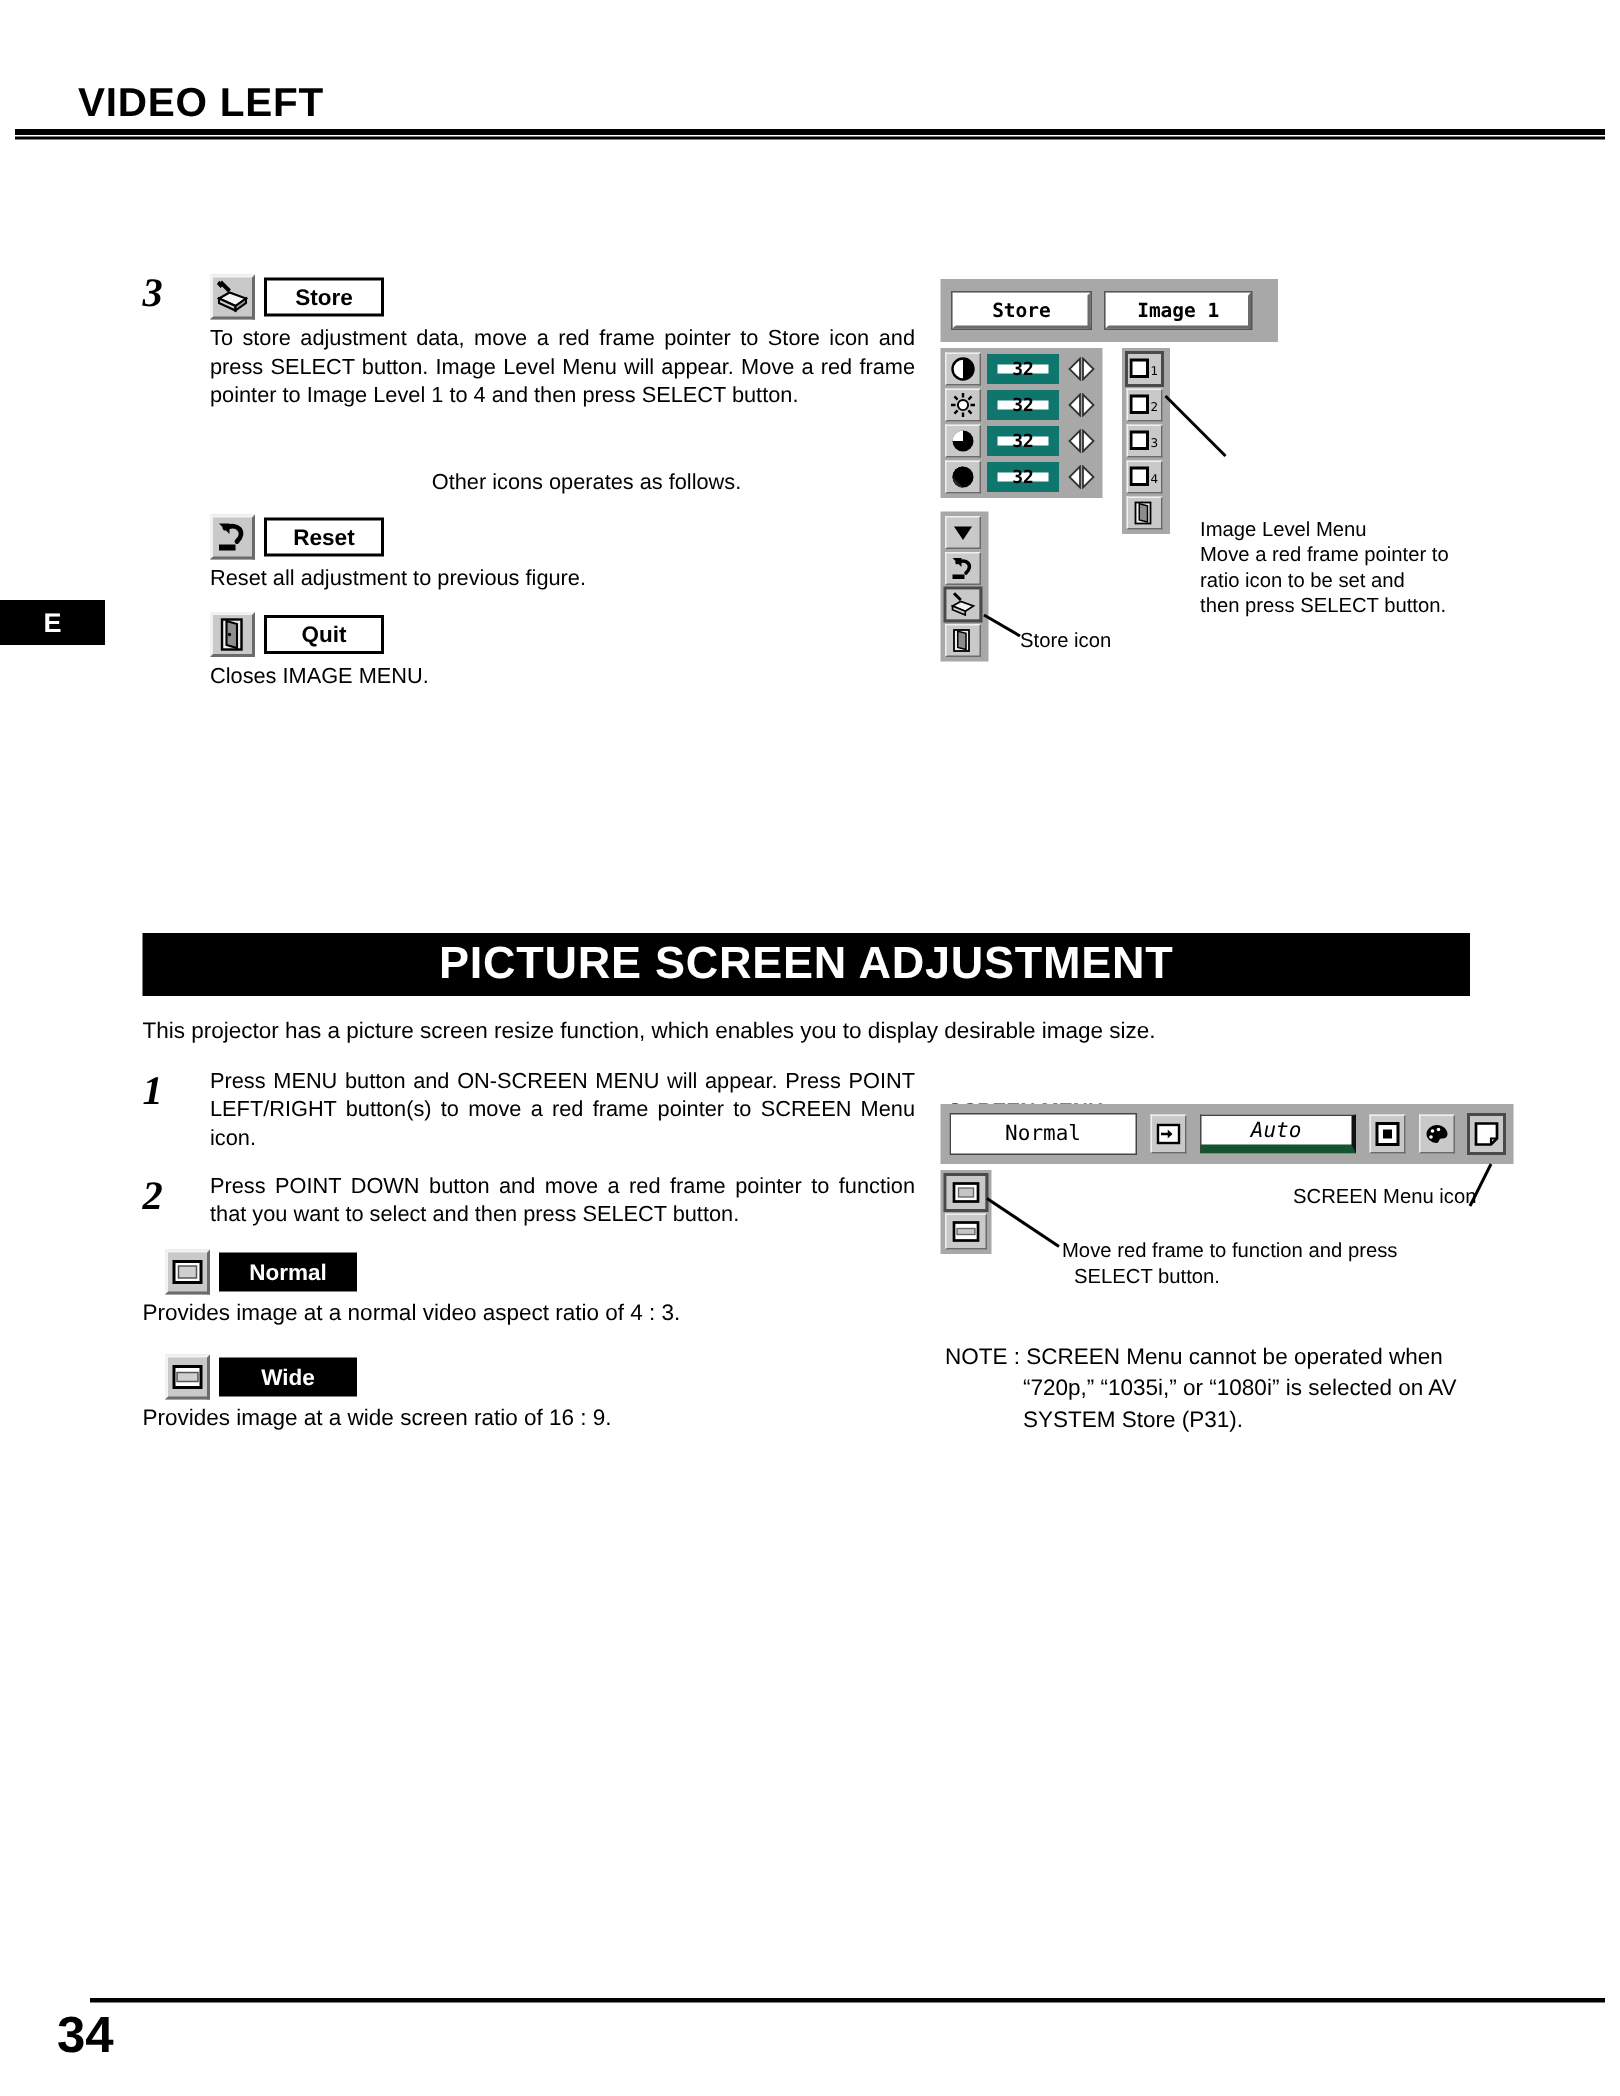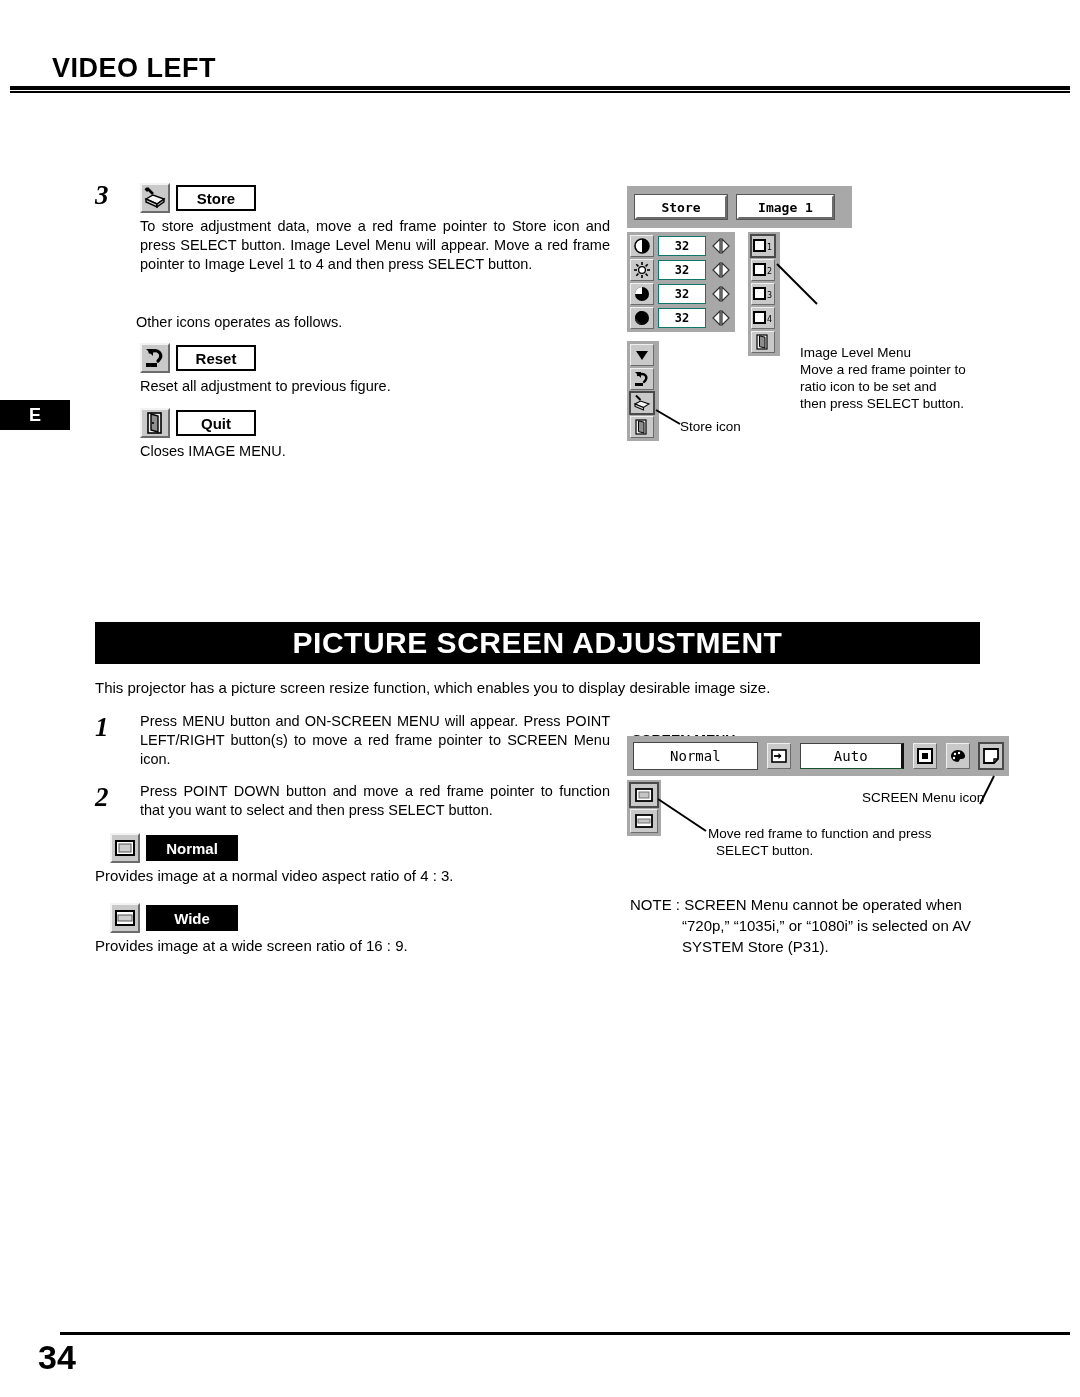--- a/index.html
+++ b/index.html
@@ -83,21 +83,21 @@
     font-family:"DejaVu Sans Mono", monospace;
     font-size:13px; font-weight:bold;
     display:flex; align-items:center; justify-content:center;
   }
   .osd-col {
     background:#a8a8a8; padding:3px; display:flex; flex-direction:column; gap:2px;
   }
   .osd-rowset { background:#a8a8a8; padding:3px; display:flex; flex-direction:column; gap:2px; }
   .osd-line { display:flex; align-items:center; gap:4px; }
   .val-box {
-    width:48px; height:20px; background:#fff; border:1px solid #0f766e;
+    width:48px; height:20px; background:#fff; border:7px solid #0f766e;
     font-family:"DejaVu Sans Mono", monospace; font-size:12px; font-weight:bold;
     display:flex; align-items:center; justify-content:center;
   }
   .sm-icon {
     width:24px; height:22px; background:#c9c9c9;
     border-top:1px solid #efefef; border-left:1px solid #efefef;
     border-right:1px solid #6b6b6b; border-bottom:1px solid #6b6b6b;
     display:flex; align-items:center; justify-content:center;
   }
   .sm-icon.sel { outline:2px solid #4a4a4a; outline-offset:-1px; }
@@ -148,21 +148,21 @@
       <path d="M14 18 L21 13 L21 16 L14 21 Z" fill="#9a9a9a" stroke="#000" stroke-width="1.4"></path>
       <path d="M4 2 L10 8" stroke="#000" stroke-width="2.6"></path>
       <path d="M3.2 1.2 L6 4.2 L4 6 L1.6 3.4 Z" fill="#000"></path>
     </svg>
   </div>
   <div class="plate-white" style="width:80px;">Store</div>
 </div>
 
 <div class="para" style="left:140px; top:217px; width:470px;">To store adjustment data, move a red frame pointer to Store icon and press SELECT button.  Image Level Menu will appear. Move a red frame pointer to Image Level 1 to 4 and then press SELECT button.</div>
 
-<div class="para nojust" style="left:136px; top:313px; width:470px;">Other icons operates as follows.</div>
+<div class="para nojust" style="left:156px; top:313px; width:470px;text-align:center;">Other icons operates as follows.</div>
 
 <div class="icon-row" style="left:140px; top:343px;">
   <div class="icon-box">
     <svg width="24" height="24" viewBox="0 0 24 24">
       <path d="M7 6 C16 2, 21 9, 15 15" fill="none" stroke="#000" stroke-width="3.2" stroke-linecap="round"></path>
       <path d="M3 3 L10 3 L10 10 Z" fill="#000"></path>
       <rect x="3" y="17" width="11" height="4" fill="#000"></rect>
     </svg>
   </div>
   <div class="plate-white" style="width:80px;">Reset</div>
@@ -376,21 +376,21 @@
 
 <div class="scr-bar" style="left:627px; top:736px; width:382px; height:40px;">
   <div class="scr-field" style="width:135px; height:28px;">Normal</div>
   <div class="sm-icon" style="width:26px;height:26px;">
     <svg width="18" height="18" viewBox="0 0 18 18">
       <rect x="2" y="3" width="14" height="12" fill="#fff" stroke="#000" stroke-width="1.6"></rect>
       <path d="M4 9 L11 9" stroke="#000" stroke-width="1.8"></path>
       <path d="M8.5 6 L11.5 9 L8.5 12 Z" fill="#000"></path>
     </svg>
   </div>
-  <div class="scr-field" style="width:112px; height:26px; border-right:3px solid #111; border-bottom:1px solid #14532d;">Auto</div>
+  <div class="scr-field" style="width:112px; height:26px; border-right:3px solid #111; border-bottom:6px solid #14532d;font-style:italic;">Auto</div>
   <div class="sm-icon" style="width:26px;height:26px;">
     <svg width="18" height="18" viewBox="0 0 18 18">
       <rect x="2" y="2" width="14" height="14" fill="#fff" stroke="#000" stroke-width="2"></rect>
       <rect x="6" y="6" width="6" height="6" fill="#000"></rect>
     </svg>
   </div>
   <div class="sm-icon" style="width:26px;height:26px;">
     <svg width="18" height="18" viewBox="0 0 18 18">
       <path d="M9 3 C13 3, 16 6, 16 9 C16 12, 13 12, 12 12 C10 12, 11 14, 9 15 C5 15, 2 12, 2 9 C2 6, 5 3, 9 3 Z" fill="#000"></path>
       <circle cx="6" cy="7" r="1.2" fill="#fff"></circle>

